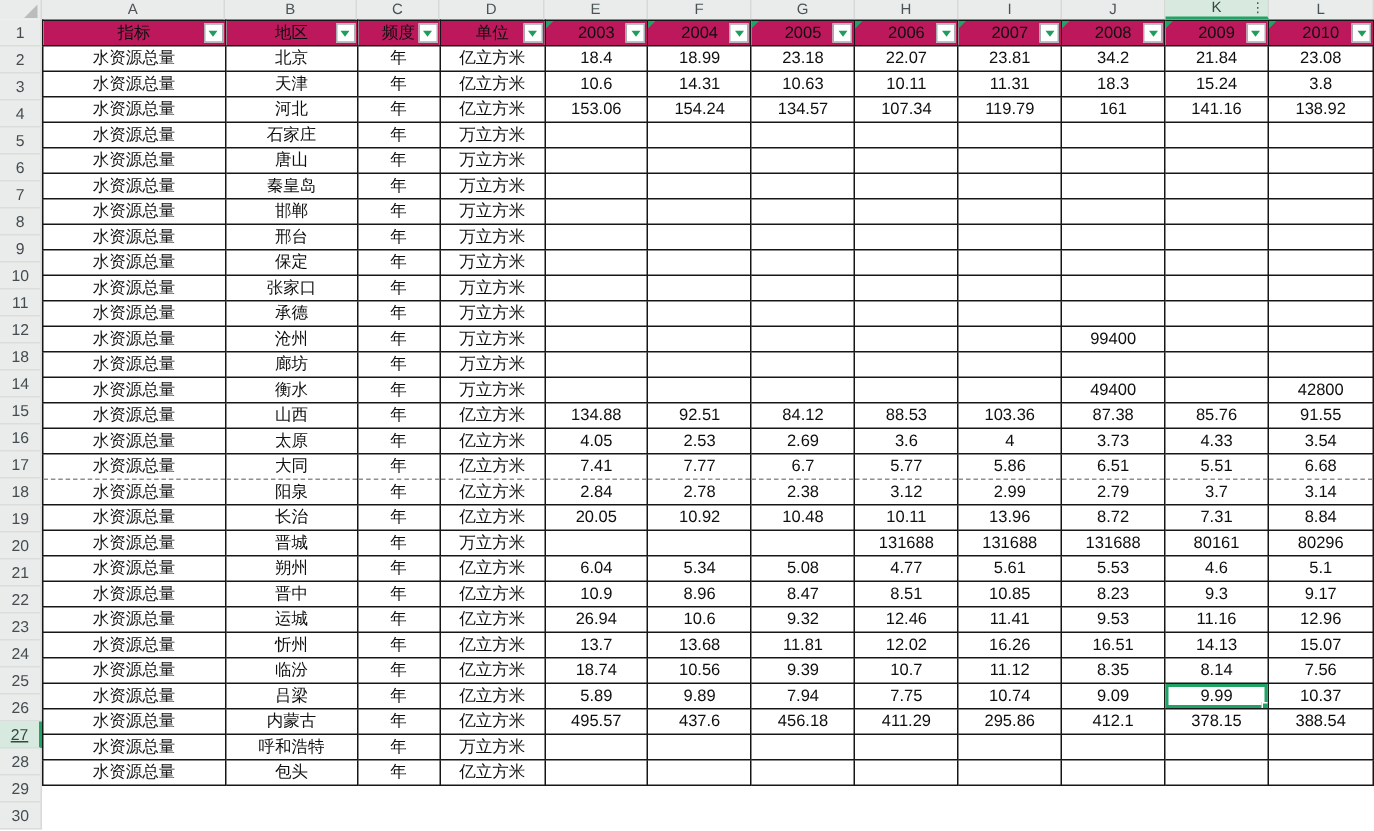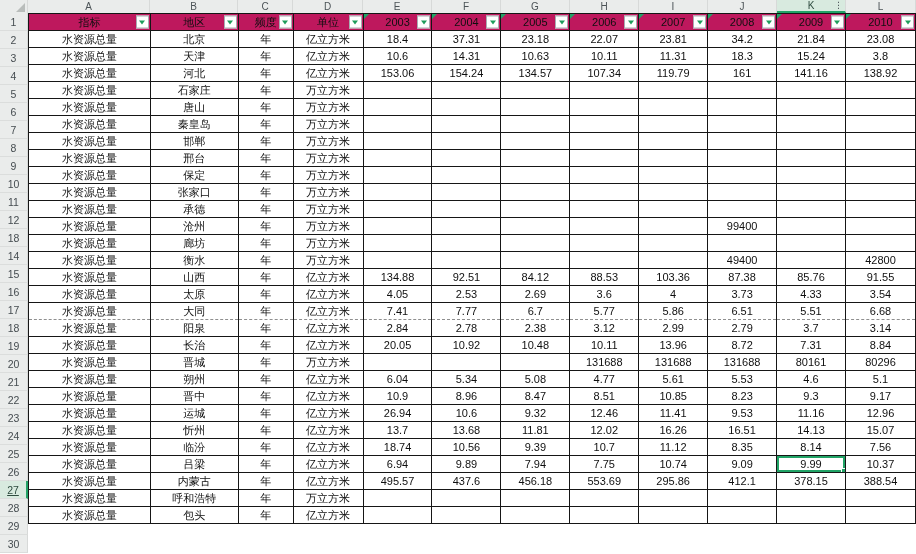--- a/index.html
+++ b/index.html
@@ -217,21 +217,21 @@
             <th><span>2010</span><span class="flag"></span><span class="flt"></span></th>
           </tr>
         </thead>
         <tbody>
           <tr>
             <td>水资源总量</td>
             <td>北京</td>
             <td>年</td>
             <td>亿立方米</td>
             <td>18.4</td>
-            <td>37.31</td>
+            <td>18.99</td>
             <td>23.18</td>
             <td>22.07</td>
             <td>23.81</td>
             <td>34.2</td>
             <td>21.84</td>
             <td>23.08</td>
           </tr>
           <tr>
             <td>水资源总量</td>
             <td>天津</td>
@@ -566,38 +566,38 @@
             <td>11.12</td>
             <td>8.35</td>
             <td>8.14</td>
             <td>7.56</td>
           </tr>
           <tr>
             <td>水资源总量</td>
             <td>吕梁</td>
             <td>年</td>
             <td>亿立方米</td>
-            <td>6.94</td>
+            <td>5.89</td>
             <td>9.89</td>
             <td>7.94</td>
             <td>7.75</td>
             <td>10.74</td>
             <td>9.09</td>
             <td class="acell">9.99<span class="handle"></span></td>
             <td>10.37</td>
           </tr>
           <tr>
             <td>水资源总量</td>
             <td>内蒙古</td>
             <td>年</td>
             <td>亿立方米</td>
             <td>495.57</td>
             <td>437.6</td>
             <td>456.18</td>
-            <td>553.69</td>
+            <td>411.29</td>
             <td>295.86</td>
             <td>412.1</td>
             <td>378.15</td>
             <td>388.54</td>
           </tr>
           <tr>
             <td>水资源总量</td>
             <td>呼和浩特</td>
             <td>年</td>
             <td>万立方米</td>

